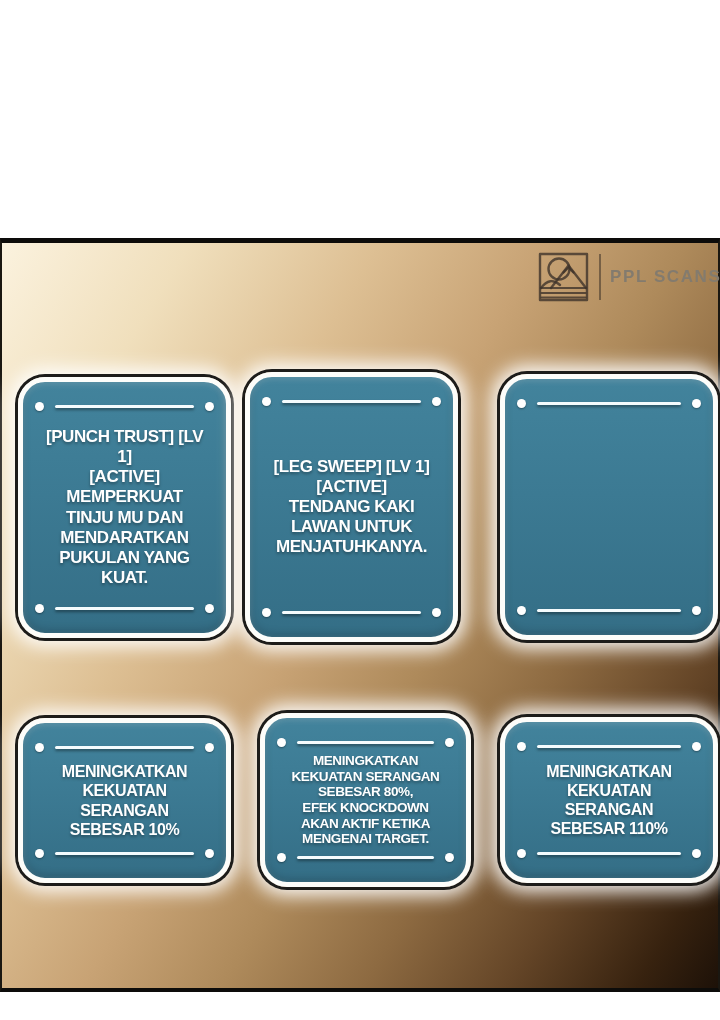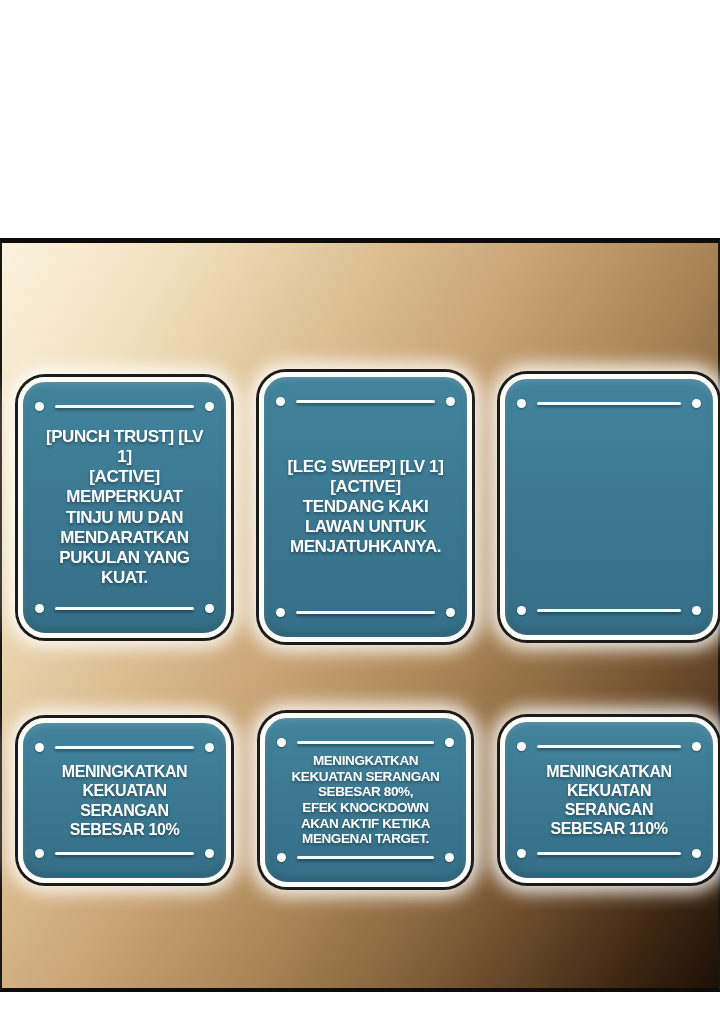--- a/index.html
+++ b/index.html
@@ -100,32 +100,50 @@
   .rule {
     flex: 1 1 auto;
     height: 3px;
     margin: 0 11px;
     border-radius: 2px;
     background: #f4fbfd;
     box-shadow: 0 2px 3px rgba(0, 0, 0, 0.4);
   }
   
   .sb1 { left: 16px;  top: 134px; width: 213px; height: 261px; }
-  .sb2 { left: 257px; top: 129px; width: 213px; height: 270px; }
+  .sb2 { left: 243px; top: 129px; width: 213px; height: 270px; }
   .sb3 { left: 498px; top: 131px; width: 218px; height: 266px; }
   .sb4 { left: 16px;  top: 475px; width: 213px; height: 165px; }
   .sb5 { left: 258px; top: 470px; width: 211px; height: 174px; }
   .sb6 { left: 498px; top: 474px; width: 218px; height: 166px; }
 </style>
 </head>
 <body>
 
 <div class="page">
   <div class="panel">
 
+    <div class="credit">
+      <span>
+        <svg width="51" height="50" viewBox="0 0 51 50">
+          <g fill="none" stroke="#3e332a" stroke-opacity="0.8" stroke-width="2.4" stroke-linejoin="round" stroke-linecap="round">
+            <rect x="2" y="2" width="47" height="46"></rect>
+            <circle cx="21" cy="17" r="10.5"></circle>
+            <path d="M13 36 L30.5 13.5 L48 36"></path>
+            <path d="M25.5 20.5 L30.5 15.5 L35.5 20.5"></path>
+            <path d="M3 36 Q12 24 22 33"></path>
+            <path d="M3.5 36 H47.5" stroke-width="2"></path>
+            <path d="M3.5 41 H47.5" stroke-width="2"></path>
+            <path d="M3.5 45.5 H47.5" stroke-width="2"></path>
+          </g>
+        </svg>
+      </span>
+      <span class="credit-sep"></span>
+      <span class="credit-name">PPL SCANS</span>
+    </div>
 
     <div class="skill-box sb1">
       <div class="deco deco-top">
         <span class="dot"></span>
         <span class="rule"></span>
         <span class="dot"></span>
       </div>
       <div class="skill-text fs-lg">[PUNCH TRUST] [LV 1]
 [ACTIVE]
 MEMPERKUAT

